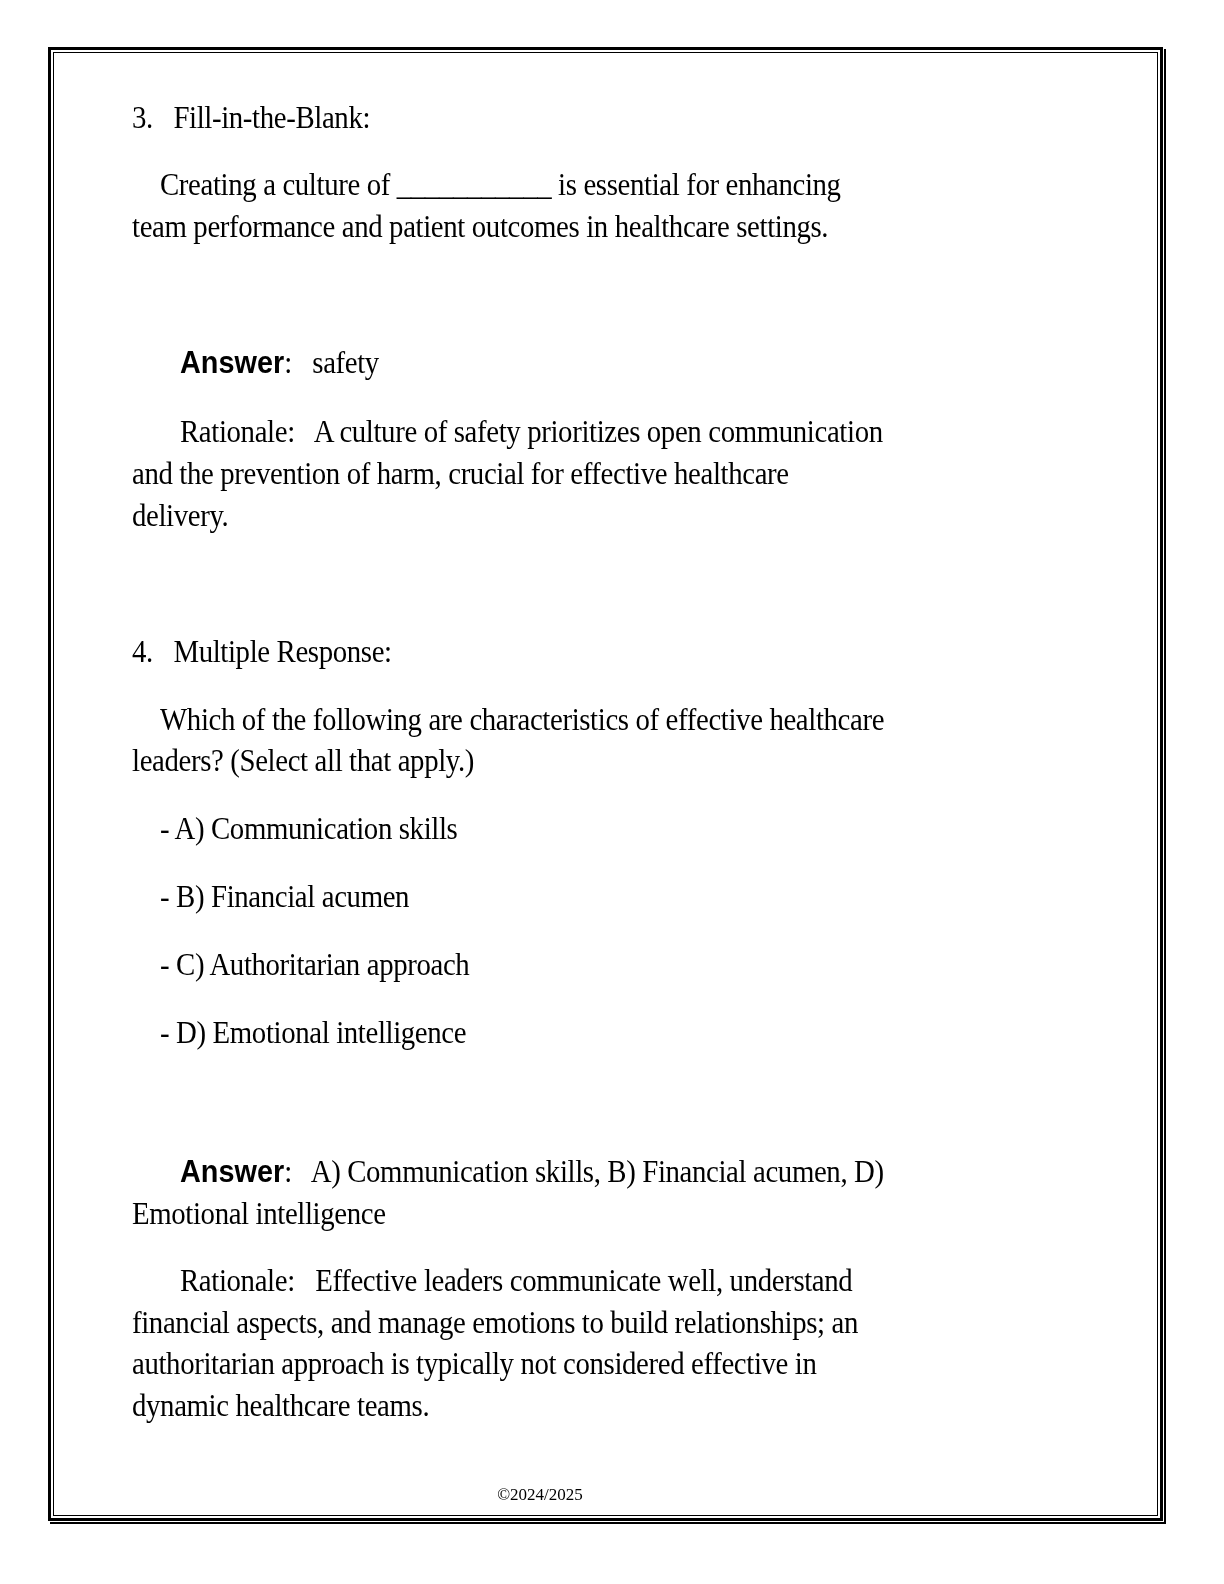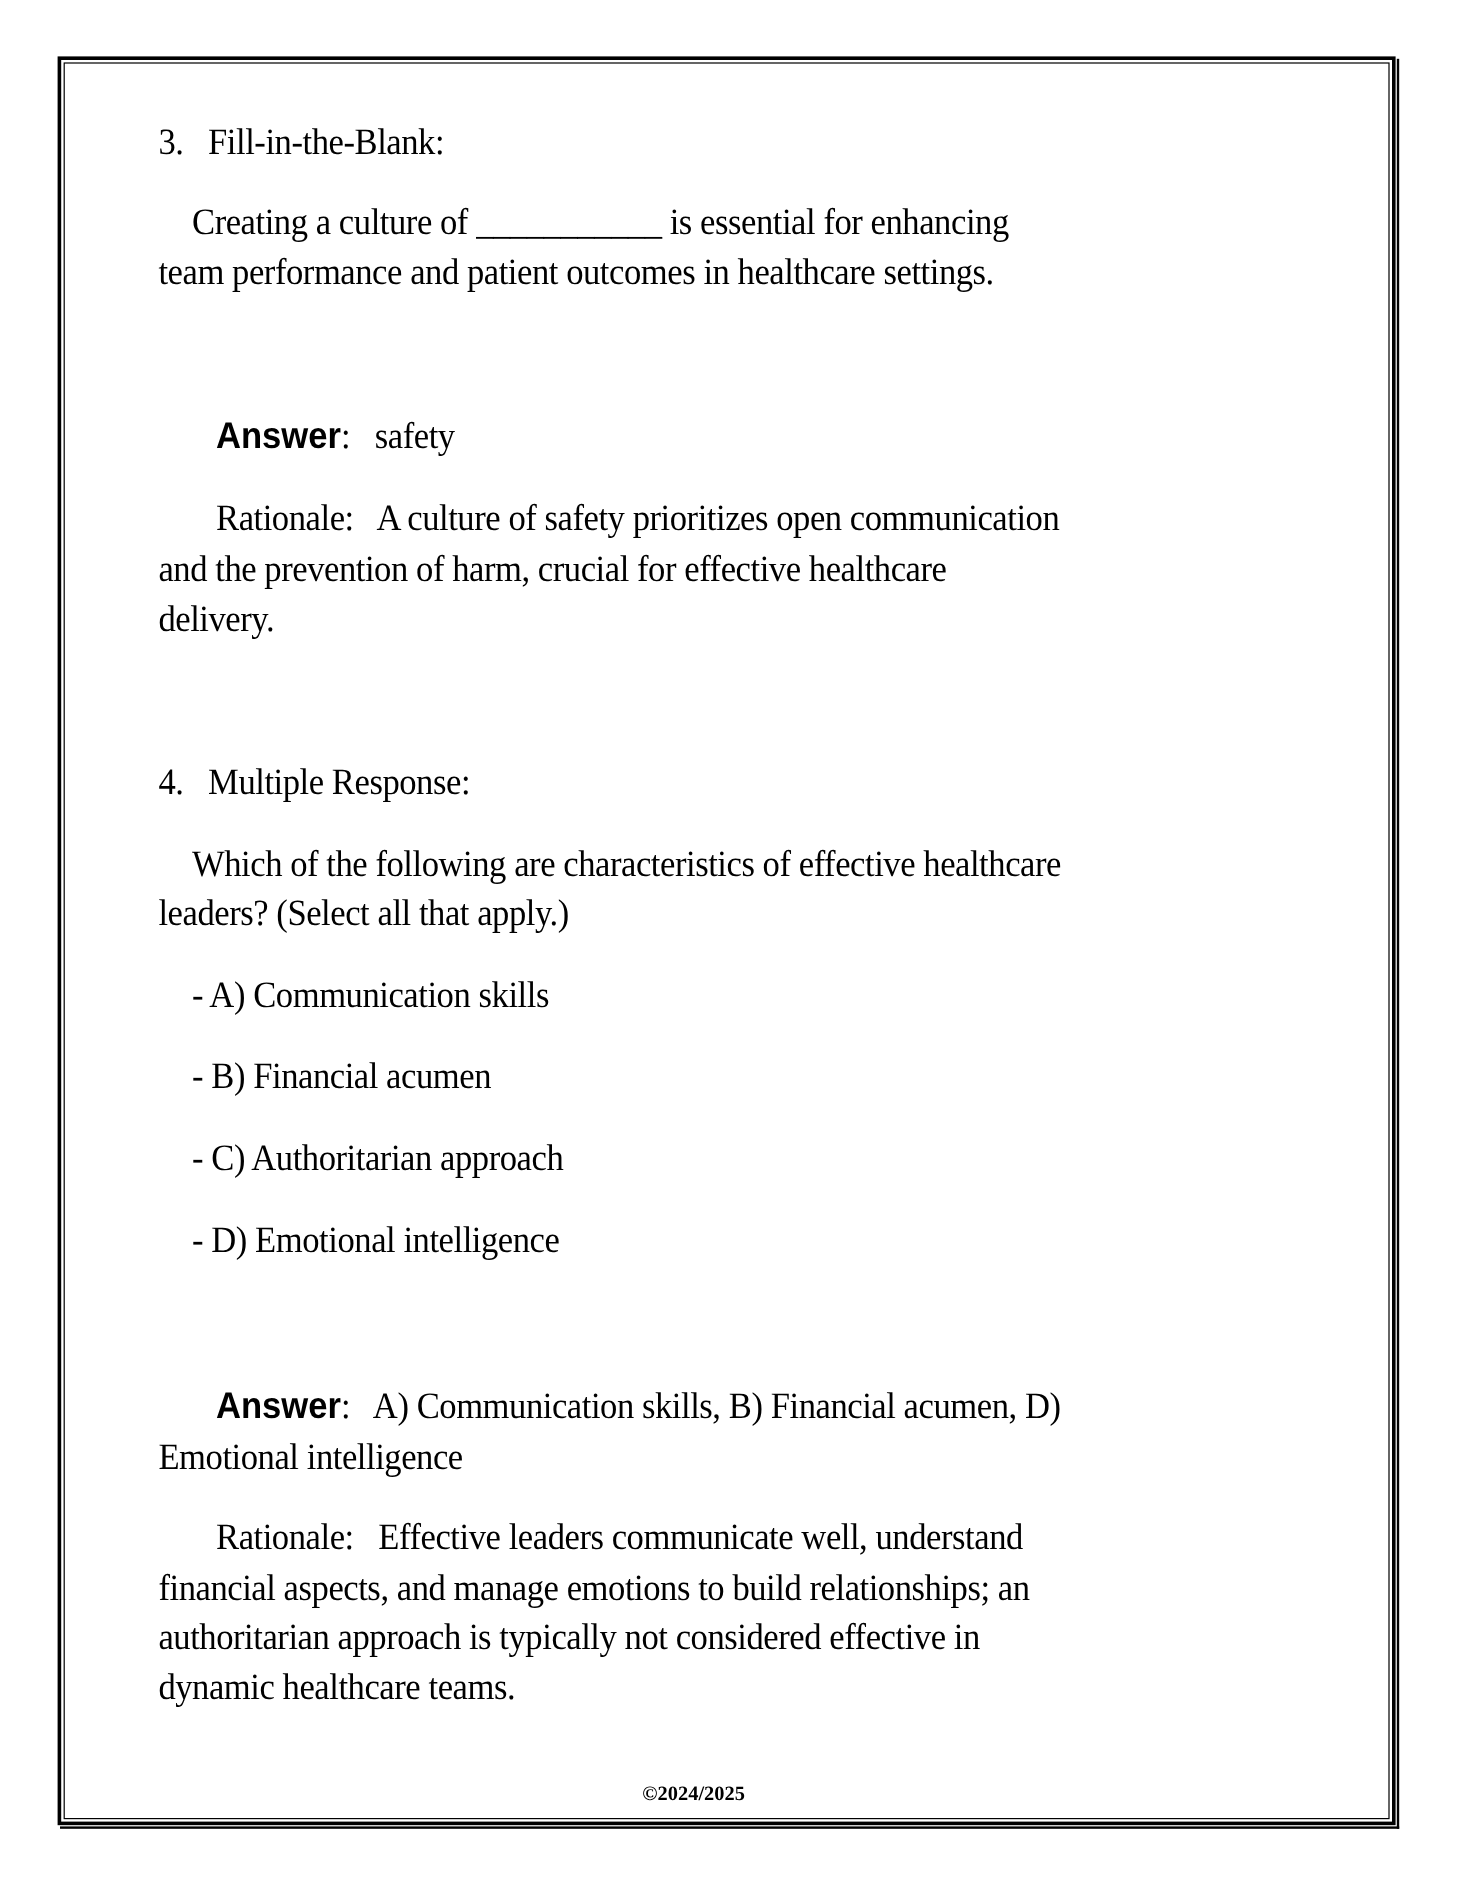--- a/index.html
+++ b/index.html
@@ -23,22 +23,22 @@
     transform: scaleX(0.93); transform-origin: left top;
   }
   .ind1 { left: 160px; }
   .ind2 { left: 180px; }
   .ans-label {
     font-family: "Liberation Sans", "DejaVu Sans", sans-serif;
     font-weight: bold; font-size: 31px; letter-spacing: 0;
   }
   .footer {
     position: absolute; left: 0; width: 1080px; top: 1485px; text-align: center;
-    font-family: "Liberation Serif", "DejaVu Serif", serif; font-weight: bold;
-    font-size: 17px; color: #000; padding-left: 38px;
+    font-family: "Liberation Serif", "DejaVu Serif", serif; font-weight: normal;
+    font-size: 17px; color: #000;
   }
 </style>
 </head>
 <body>
 
 <div class="frame-shadow"></div>
 <div class="frame-outer"></div>
 <div class="frame-inner"></div>
 
 <div class="line" style="top:100px;">3.   Fill-in-the-Blank:</div>

